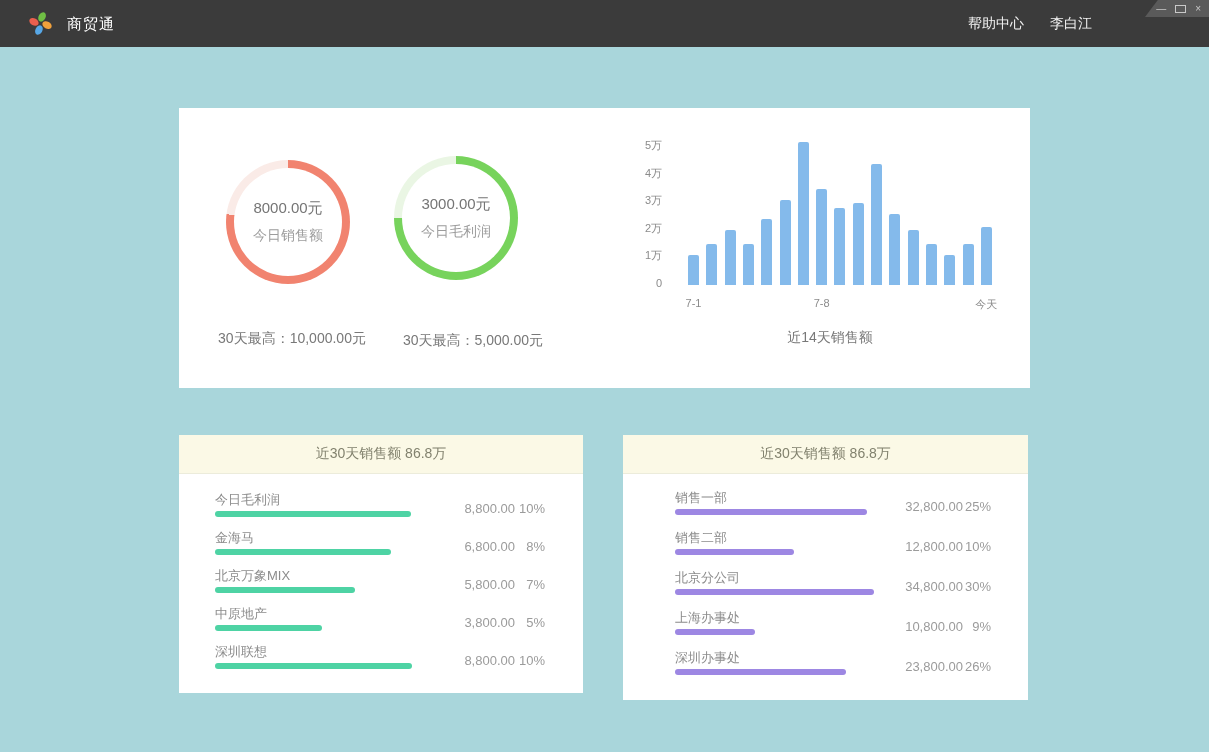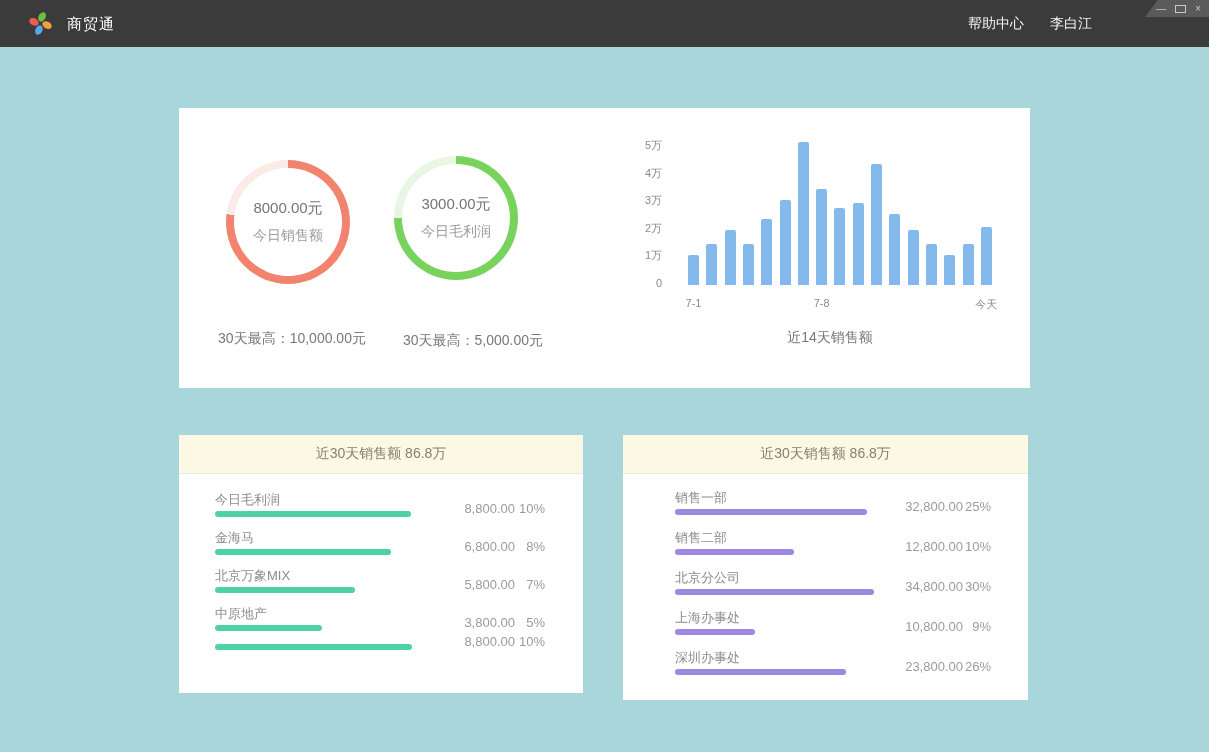--- a/index.html
+++ b/index.html
@@ -178,20 +178,21 @@
         </div>
         <div class="rank-row">
           <div class="rank-name">中原地产</div>
           <div class="rank-bar" style="width: 107px; background: rgb(78, 211, 164);"></div>
           <div class="rank-vals">
             <span class="rank-value">3,800.00</span>
             <span class="rank-pct">5%</span>
           </div>
         </div>
         <div class="rank-row">
+          <div class="rank-name">深圳联想</div>
           <div class="rank-bar" style="width: 197px; background: rgb(78, 211, 164);"></div>
           <div class="rank-vals">
             <span class="rank-value">8,800.00</span>
             <span class="rank-pct">10%</span>
           </div>
         </div>
       </div>
   </div>
 
   <div class="card card-depts">

